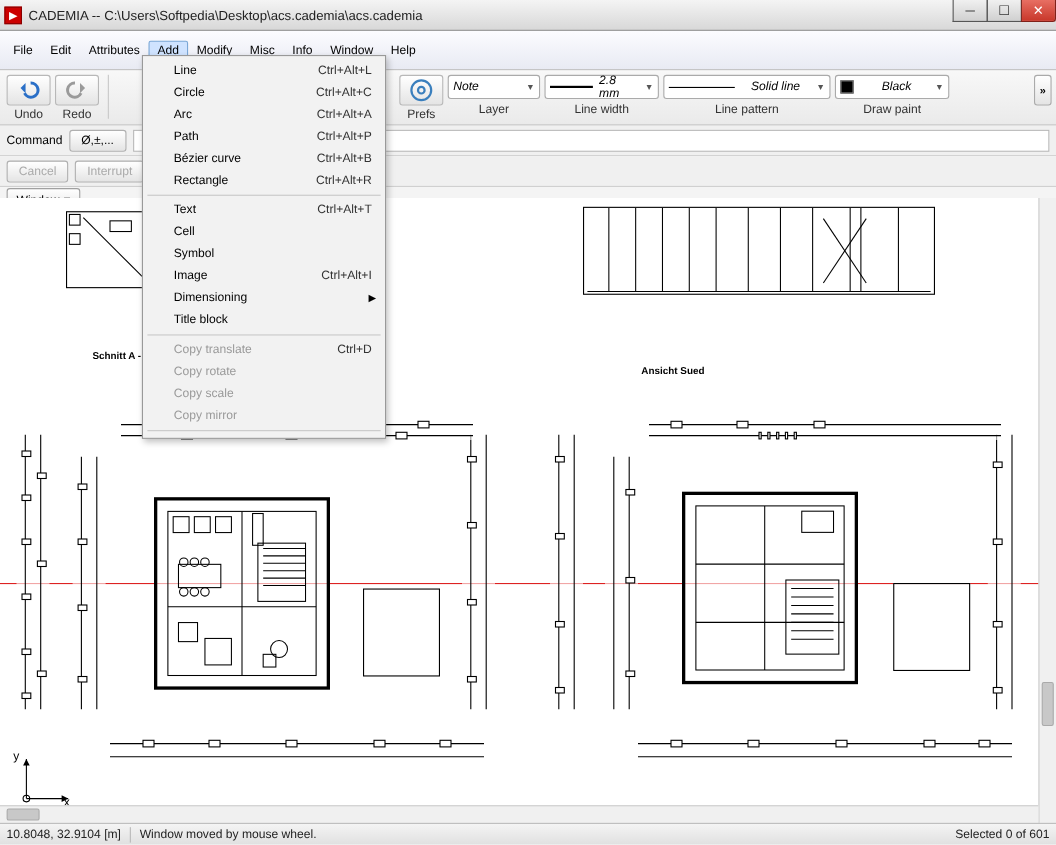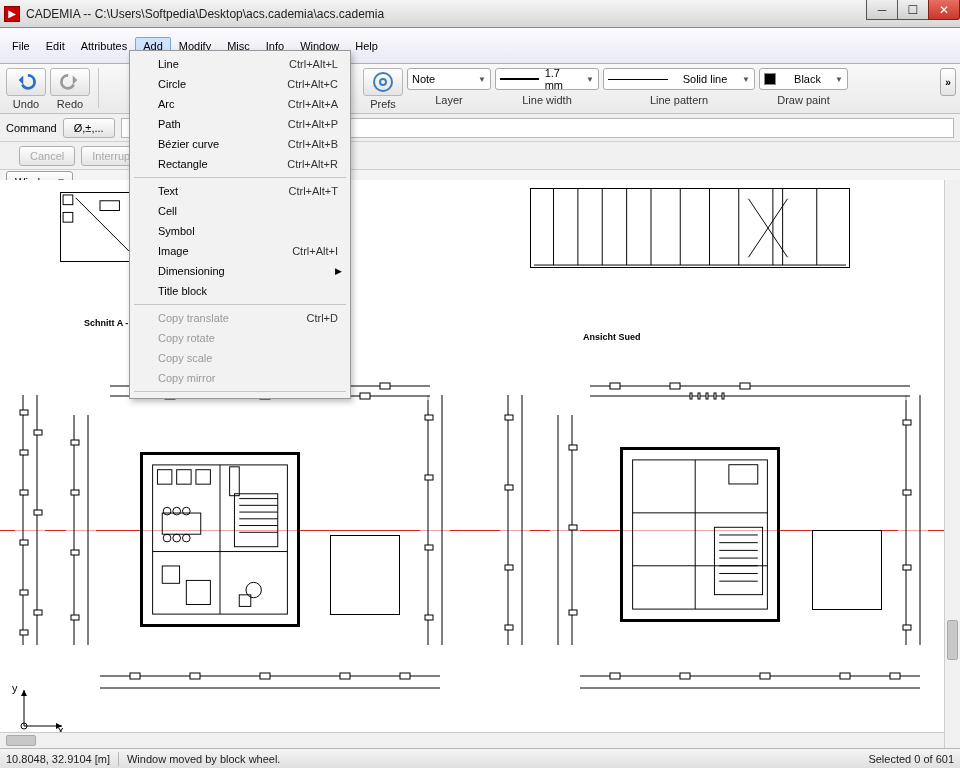--- a/index.html
+++ b/index.html
@@ -28,31 +28,31 @@
 .dd-item .dd-arrow { font-size: 9px; color: #000; padding-right: 2px; }
 .dd-item.disabled { color: #9a9a9a; cursor: default; }
 .dd-sep { height: 1px; background: #c8c8c8; margin: 3px 2px; }
 
 
 .toolbar-row { height: 50px; background: linear-gradient(#f8f8f8,#eaeaea); border-bottom: 1px solid #c0c0c0; display: flex; align-items: flex-start; padding: 4px 6px 0 6px; gap: 4px; position: relative; }
 .tool-group { display: flex; flex-direction: column; align-items: center; }
 .tool-btn { width: 40px; height: 28px; border: 1px solid #b8b8b8; border-radius: 3px; background: linear-gradient(#fff,#e4e4e4); display: flex; align-items: center; justify-content: center; cursor: pointer; }
 .tool-label { font-size: 11px; color: #333; margin-top: 2px; }
 .tool-sep { width: 1px; background: #c8c8c8; height: 40px; margin: 0 4px; }
-.combo { height: 22px; border: 1px solid #aaa; border-radius: 3px; background: #fff; display: flex; align-items: center; padding: 0 4px; gap: 6px; cursor: pointer; min-width: 80px; justify-content: space-between; }
+.combo { height: 22px; border: 1px solid #aaa; border-radius: 3px; background: #fff; display: flex; align-items: center; padding: 0 4px; gap: 6px; cursor: pointer; min-width: 80px; justify-content: space-between; font-style: italic; }
 .combo .caret { font-size: 8px; color: #555; }
 .combo-group { display: flex; flex-direction: column; align-items: center; }
 .combo-label { font-size: 11px; color: #333; margin-top: 4px; }
 .gear-icon { width: 20px; height: 20px; border: 2px solid #3a7fbd; border-radius: 50%; position: relative; }
 .gear-icon:before { content:""; position:absolute; inset:4px; border:2px solid #3a7fbd; border-radius:50%; }
 .overflow-btn { position: absolute; right: 4px; top: 4px; width: 16px; height: 28px; border: 1px solid #aaa; border-radius: 3px; background: linear-gradient(#fff,#e4e4e4); display:flex; align-items:center; justify-content:center; font-size:10px; font-weight:bold; cursor:pointer; }
 
 
 .cmd-row { height: 28px; display: flex; align-items: center; border-bottom: 1px solid #d0d0d0; padding: 0 6px; gap: 6px; background: #f0f0f0; }
-.cmd-row2 { height: 28px; display: flex; align-items: center; border-bottom: 1px solid #d0d0d0; padding: 0 19px; gap: 6px; background: #f0f0f0; }
+.cmd-row2 { height: 28px; display: flex; align-items: center; border-bottom: 1px solid #d0d0d0; padding: 0 6px; gap: 6px; background: #f0f0f0; }
 .small-btn { padding: 3px 10px; border: 1px solid #b0b0b0; border-radius: 3px; background: linear-gradient(#fff,#e4e4e4); cursor: pointer; font-size: 11px; }
 .small-btn.disabled { color: #aaa; cursor: default; }
 .cmd-input { flex: 1; height: 20px; border: 1px solid #b8b8b8; background: #fff; padding: 0 4px; }
 .window-dd { padding: 3px 8px; border: 1px solid #a0a0a0; border-radius: 3px; background: linear-gradient(#fff,#e4e4e4); cursor: pointer; display: flex; align-items: center; gap: 4px; }
 .view-tab-row { height: 24px; background: #f4f4f4; border-bottom: 1px solid #d0d0d0; display:flex; align-items:center; padding:0 6px; }
 
 
 .canvas { position: absolute; top: 180px; left: 0; right: 0; bottom: 20px; background: #fff;
   background-image: radial-gradient(circle, #777 0.5px, transparent 0.5px);
   background-size: 14px 14px; }
@@ -137,37 +137,37 @@
     <div class="combo" style="width:84px">
       <span>Note</span>
       <span class="caret">▼</span>
     </div>
     <div class="combo-label">Layer</div>
   </div>
 
   <div class="combo-group">
     <div class="combo" style="width:104px">
       <span class="line-sample"></span>
-      <span>1.7 mm</span>
+      <span>2.8 mm</span>
       <span class="caret">▼</span>
     </div>
     <div class="combo-label">Line width</div>
   </div>
 
   <div class="combo-group">
     <div class="combo" style="width:152px">
       <span class="line-sample" style="width:60px;border-top:1px solid #000"></span>
       <span>Solid line</span>
       <span class="caret">▼</span>
     </div>
     <div class="combo-label">Line pattern</div>
   </div>
 
   <div class="combo-group">
-    <div class="combo" style="width:89px">
+    <div class="combo" style="width:104px">
       <span class="color-sw"></span>
       <span>Black</span>
       <span class="caret">▼</span>
     </div>
     <div class="combo-label">Draw paint</div>
   </div>
 
   <div class="overflow-btn">»</div>
 </div>
 
@@ -527,15 +527,15 @@
         <span class="dd-label">Copy mirror</span>
         <span class="dd-short"></span>
       </div>
       <div class="dd-sep"></div>
     </div>
 </div>
 
 <div class="statusbar">
   <span>10.8048, 32.9104 [m]</span>
   <span class="status-sep"></span>
-  <span>Window moved by block wheel.</span>
+  <span>Window moved by mouse wheel.</span>
   <span class="status-right">Selected 0 of 601</span>
 </div>
 
 </body></html>

